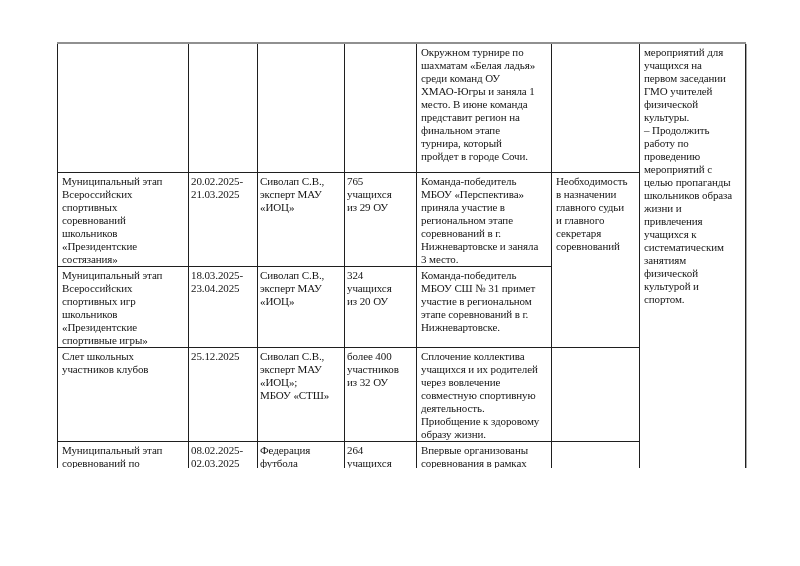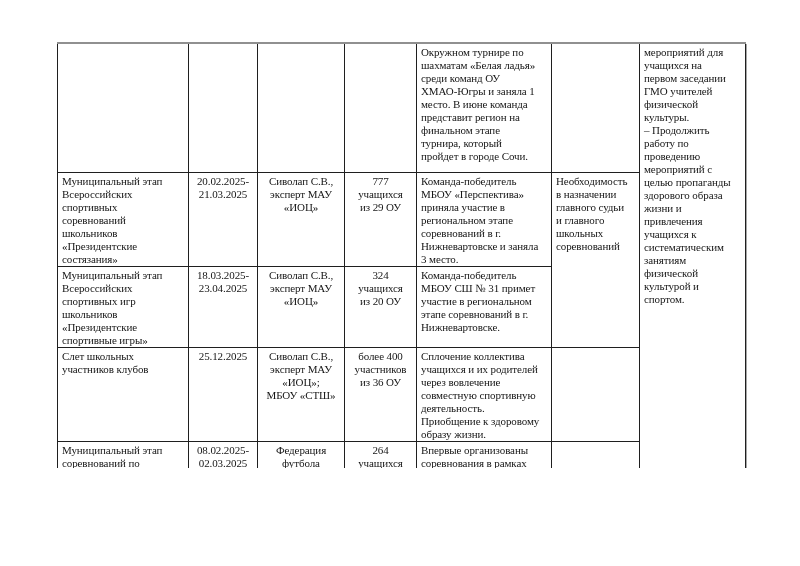--- a/index.html
+++ b/index.html
@@ -33,21 +33,21 @@
     vertical-align: top;
     padding: 2px 3px 0 4px;
     font-size: 11px;
     line-height: 13px;
     color: #161616;
     white-space: pre-line;
     overflow: hidden;
     letter-spacing: -0.1px;
   }
   table.report td.c {
-    text-align: center;
+    text-align: left;
     padding-left: 2px;
     padding-right: 2px;
   }
 </style>
 </head>
 <body>
 
 <div class="page">
   <table class="report">
     <colgroup>
@@ -79,21 +79,21 @@
 учащихся на
 первом заседании
 ГМО учителей
 физической
 культуры.
 – Продолжить
 работу по
 проведению
 мероприятий с
 целью пропаганды
-здорового образа
+школьников образа
 жизни и
 привлечения
 учащихся к
 систематическим
 занятиям
 физической
 культурой и
 спортом.</td>
     </tr>
     <tr style="height:90px">
@@ -102,35 +102,35 @@
 спортивных
 соревнований
 школьников
 «Президентские
 состязания»</td>
       <td class="c">20.02.2025-
 21.03.2025</td>
       <td class="c">Сиволап С.В.,
 эксперт МАУ
 «ИОЦ»</td>
-      <td class="c">777
+      <td class="c">765
 учащихся
 из 29 ОУ</td>
       <td>Команда-победитель
 МБОУ «Перспектива»
 приняла участие в
 региональном этапе
 соревнований в г.
 Нижневартовске и заняла
 3 место.</td>
       <td rowspan="2">Необходимость
 в назначении
 главного судьи
 и главного
-школьных
+секретаря
 соревнований</td>
     </tr>
     <tr style="height:79px">
       <td>Муниципальный этап
 Всероссийских
 спортивных игр
 школьников
 «Президентские
 спортивные игры»</td>
       <td class="c">18.03.2025-
@@ -150,21 +150,21 @@
     <tr style="height:94px">
       <td>Слет школьных
 участников клубов</td>
       <td class="c">25.12.2025</td>
       <td class="c">Сиволап С.В.,
 эксперт МАУ
 «ИОЦ»;
 МБОУ «СТШ»</td>
       <td class="c">более 400
 участников
-из 36 ОУ</td>
+из 32 ОУ</td>
       <td>Сплочение коллектива
 учащихся и их родителей
 через вовлечение
 совместную спортивную
 деятельность.
 Приобщение к здоровому
 образу жизни.</td>
       <td></td>
     </tr>
     <tr style="height:79px">

